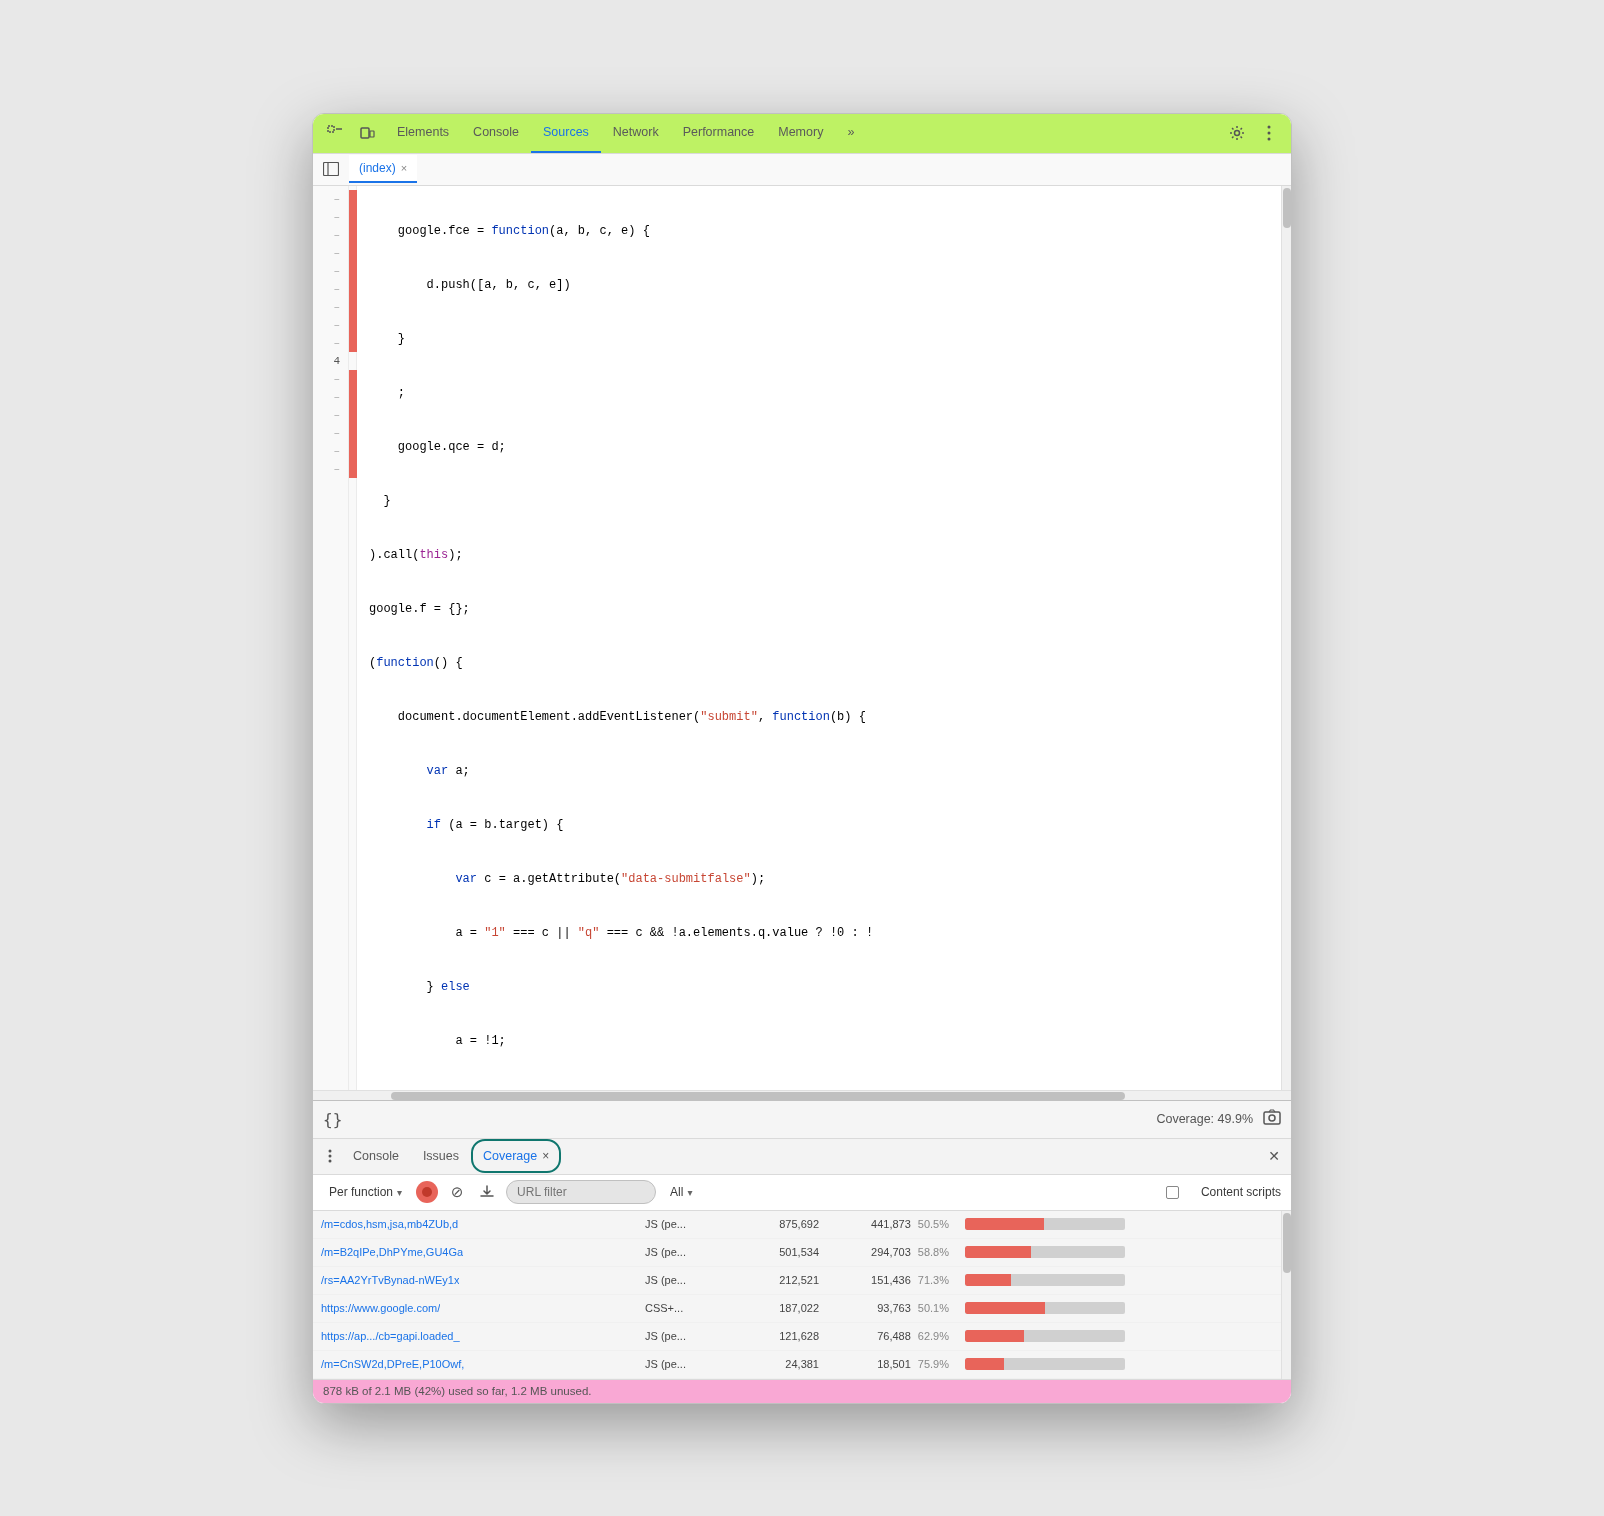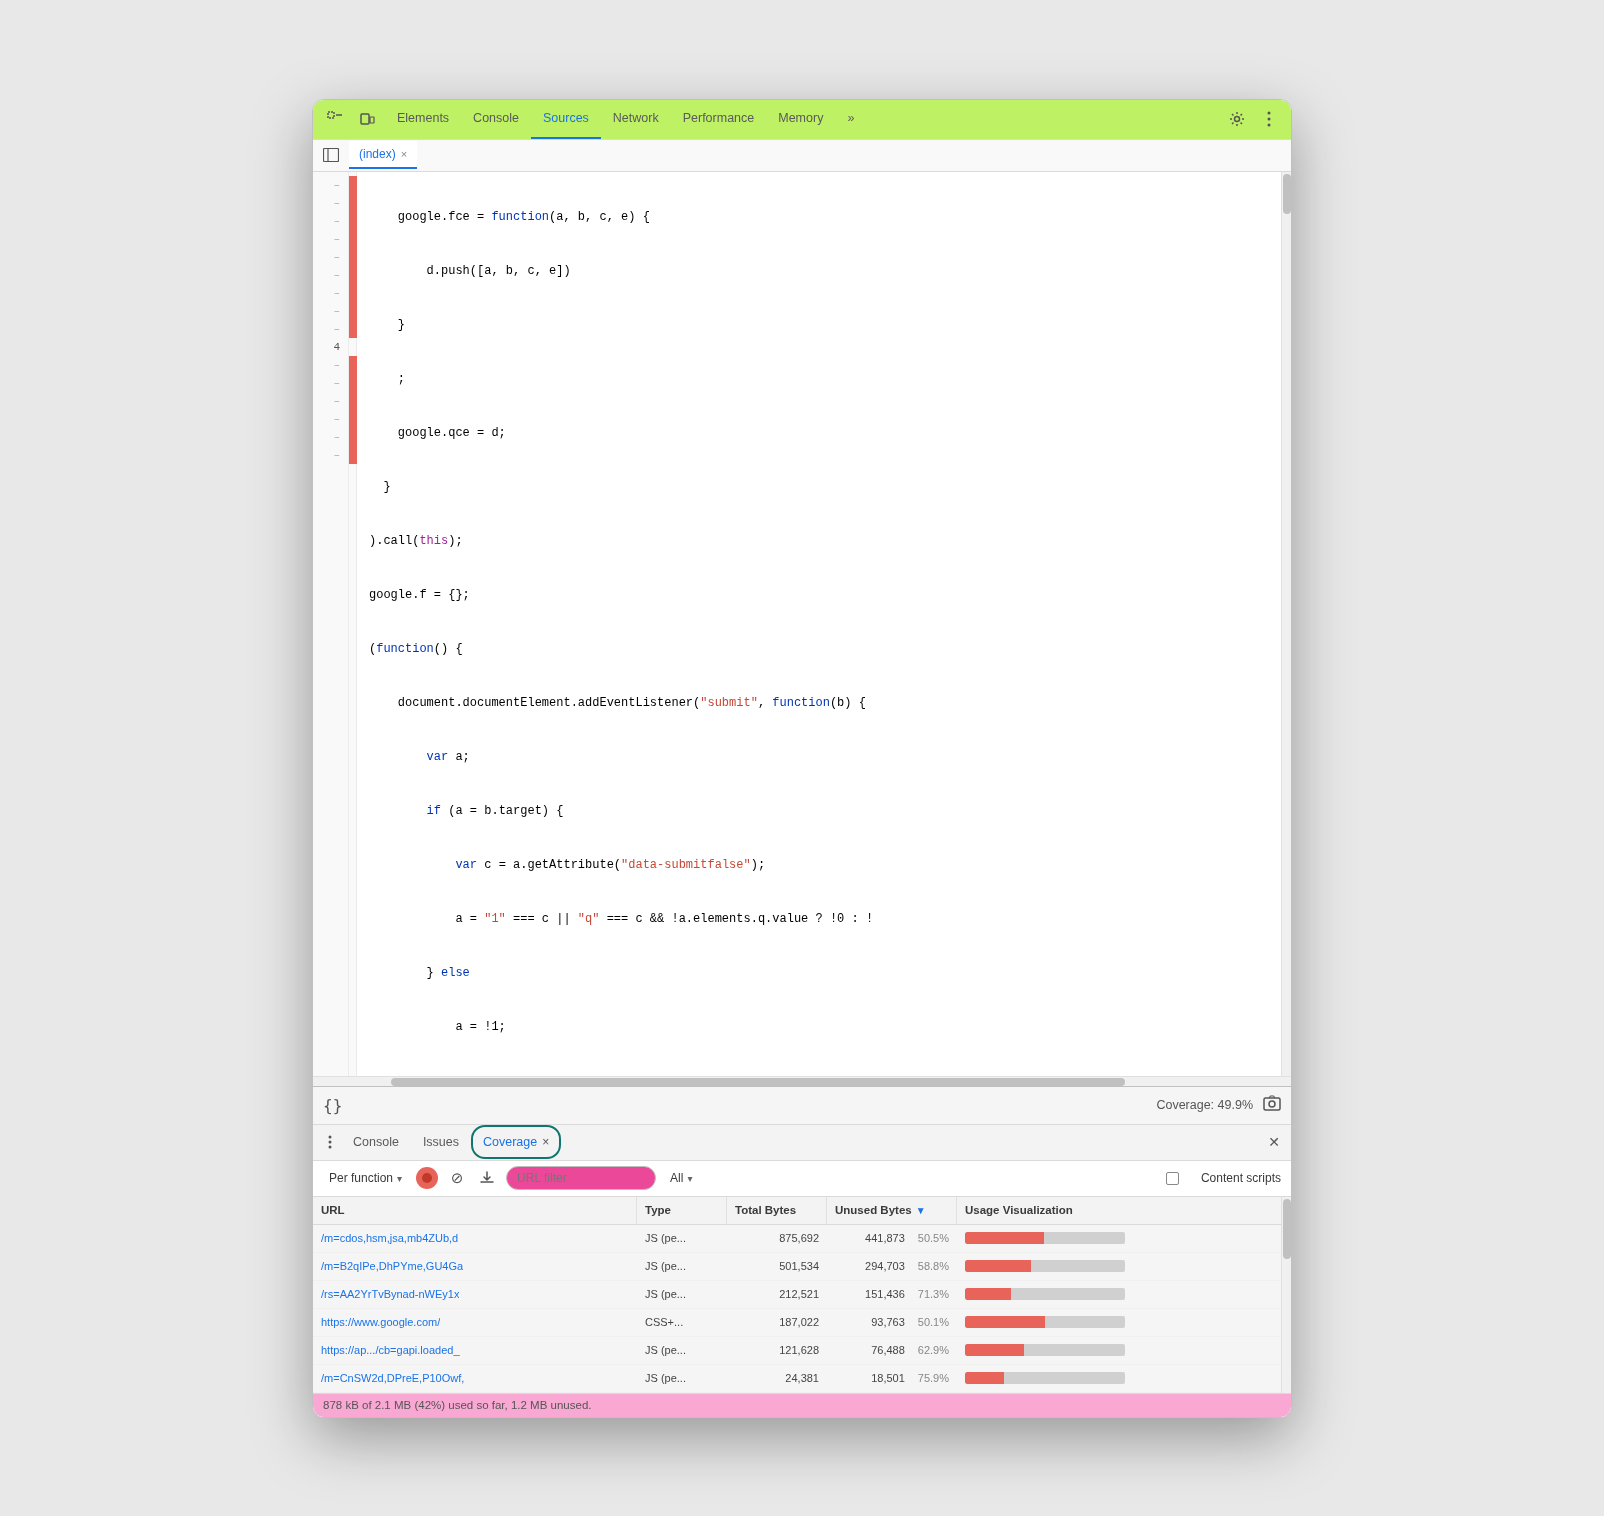--- a/index.html
+++ b/index.html
@@ -369,21 +369,21 @@
       font-size: 14px;
     }
     .url-filter-input {
       width: 150px;
       height: 24px;
       border: 1px solid #c0c0c0;
       border-radius: 12px;
       padding: 0 10px;
       font-size: 12px;
       outline: none;
-      background: #ec4899;
+      background: #e5e5e5;
     }
     .all-select {
       display: flex;
       align-items: center;
       gap: 4px;
       font-size: 12px;
       color: #3a3a3a;
       cursor: pointer;
       padding: 3px 6px;
     }
@@ -453,21 +453,21 @@
       font-size: 11px;
       color: #444;
       justify-content: flex-end;
     }
     .td-unused {
       font-size: 11px;
       color: #444;
       display: flex;
       align-items: center;
       justify-content: flex-end;
-      gap: 10px;
+      gap: 4px;
     }
     .td-viz {
       display: flex;
       align-items: center;
       padding: 0 8px;
     }
     .viz-bar-bg {
       width: 160px;
       height: 12px;
       background: #d0d0d0;
@@ -739,38 +739,20 @@
         <div class="toolbar-spacer"></div>
         <div class="content-scripts-cb">
           <div class="checkbox-box"></div>
           <span>Content scripts</span>
         </div>
       </div>
 
       <div class="table-wrapper">
         <div class="table-content">
 
-          <div class="table-header">
-            <div class="th-cell">
-              <span>URL</span>
-            </div>
-            <div class="th-cell">
-              <span>Type</span>
-            </div>
-            <div class="th-cell">
-              <span>Total Bytes</span>
-            </div>
-            <div class="th-cell" style="cursor:pointer;">
-              <span>Unused Bytes</span>
-              <span class="sort-arrow">▼</span>
-            </div>
-            <div class="th-cell">
-              <span>Usage Visualization</span>
-            </div>
-          </div>
 
           <div id="table-rows-container">
               <div class="table-row">
       <div class="td-cell">
         <span class="td-url">/m=cdos,hsm,jsa,mb4ZUb,d</span>
       </div>
       <div class="td-cell td-type">
         <span>JS (pe...</span>
       </div>
       <div class="td-cell td-bytes">

